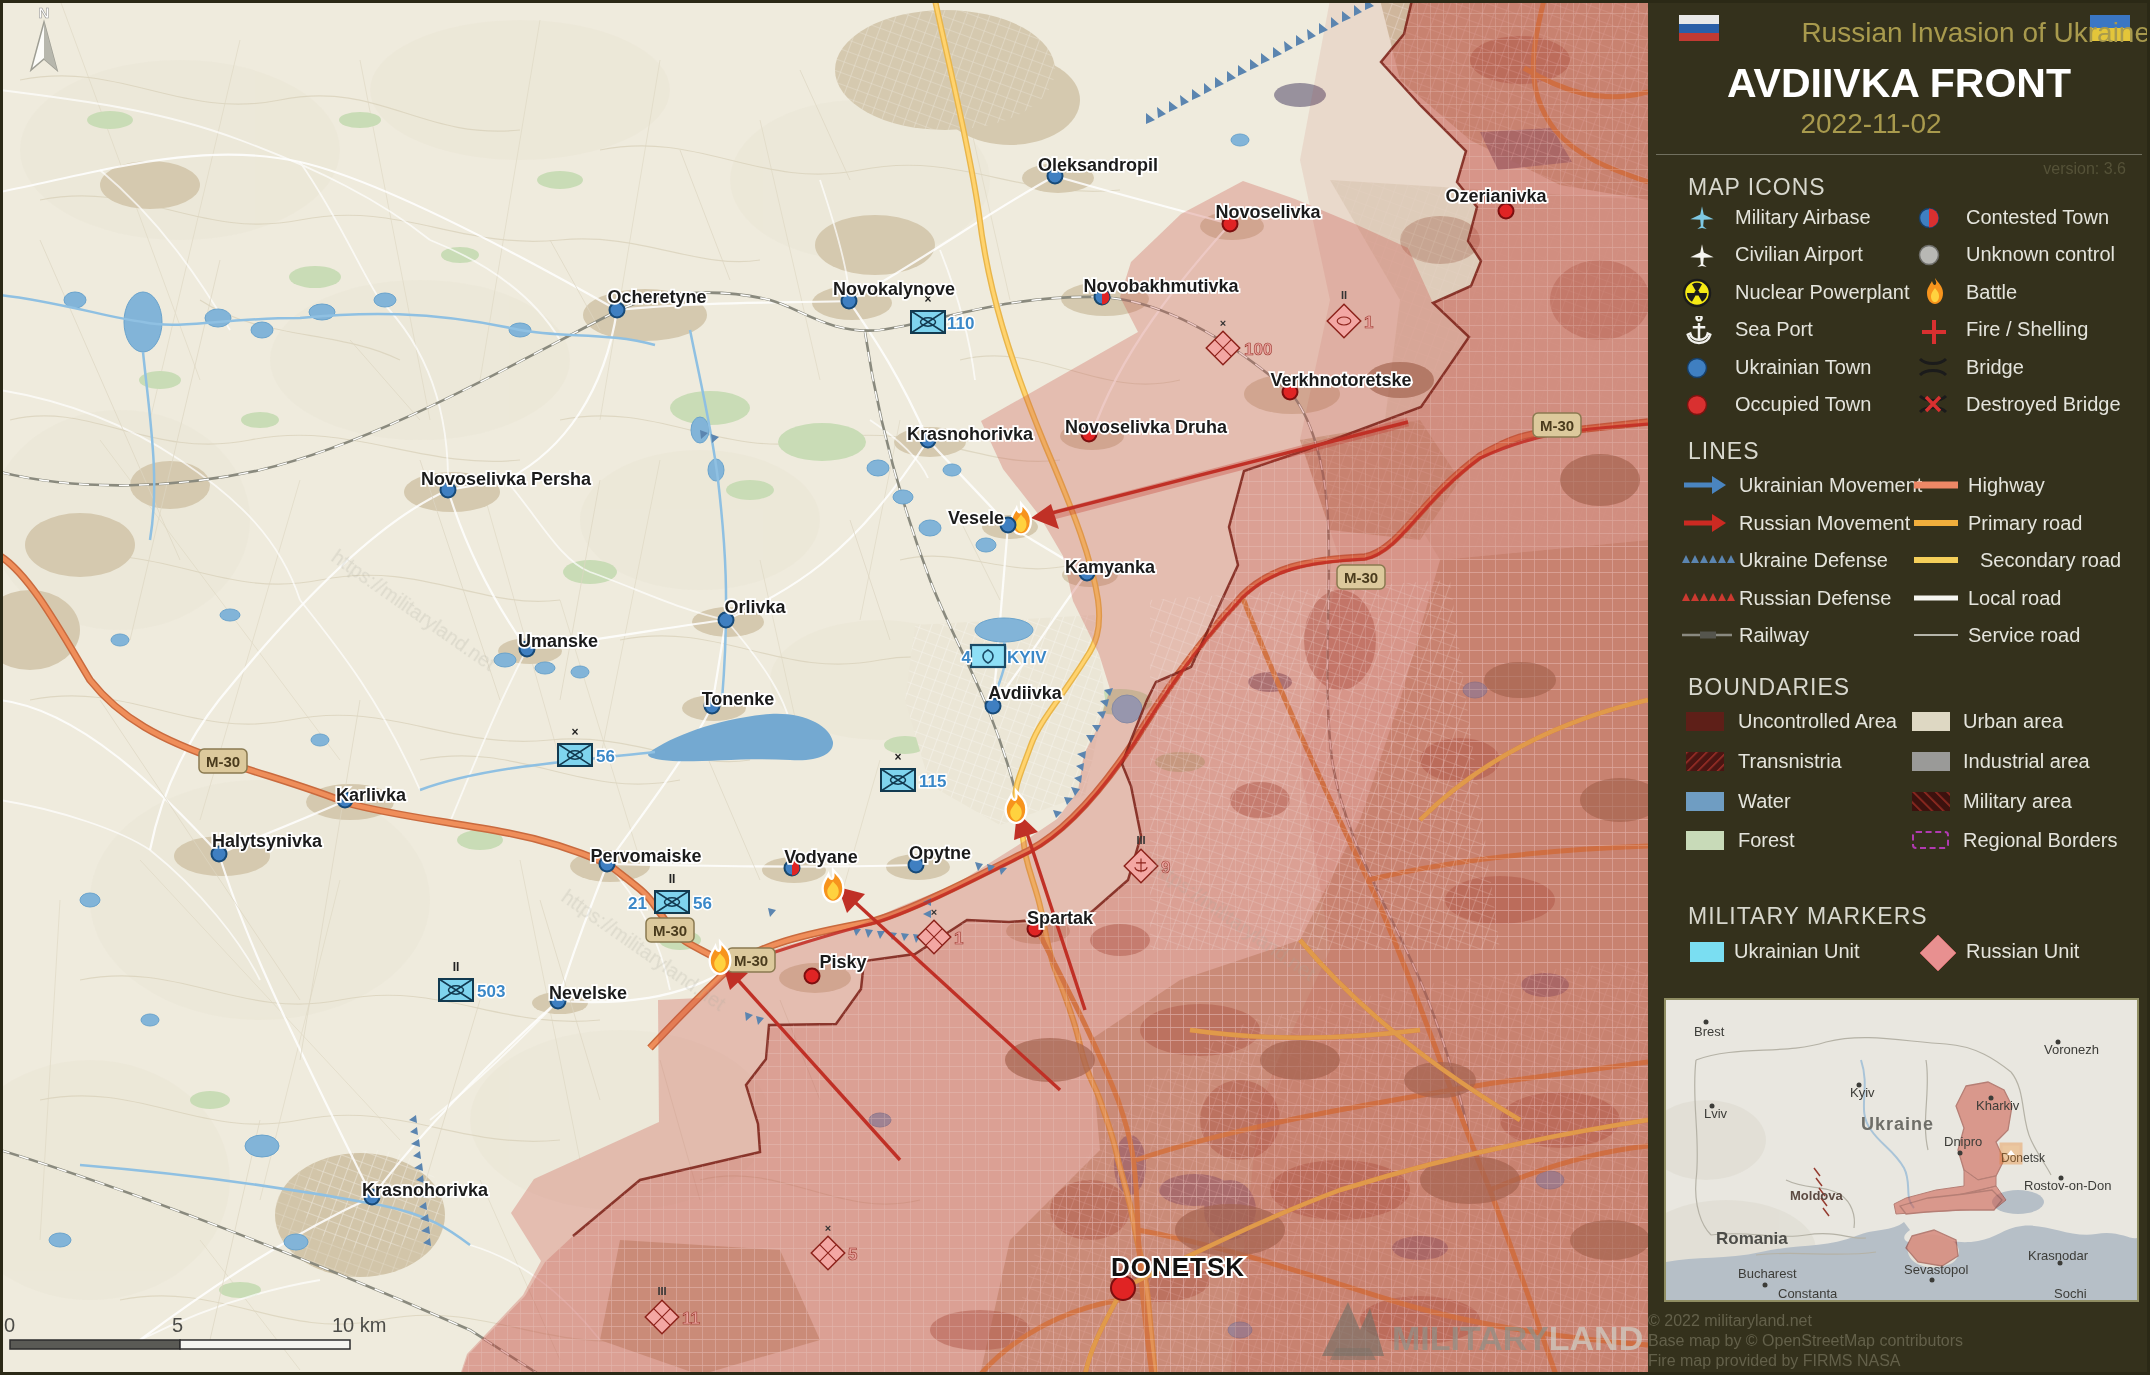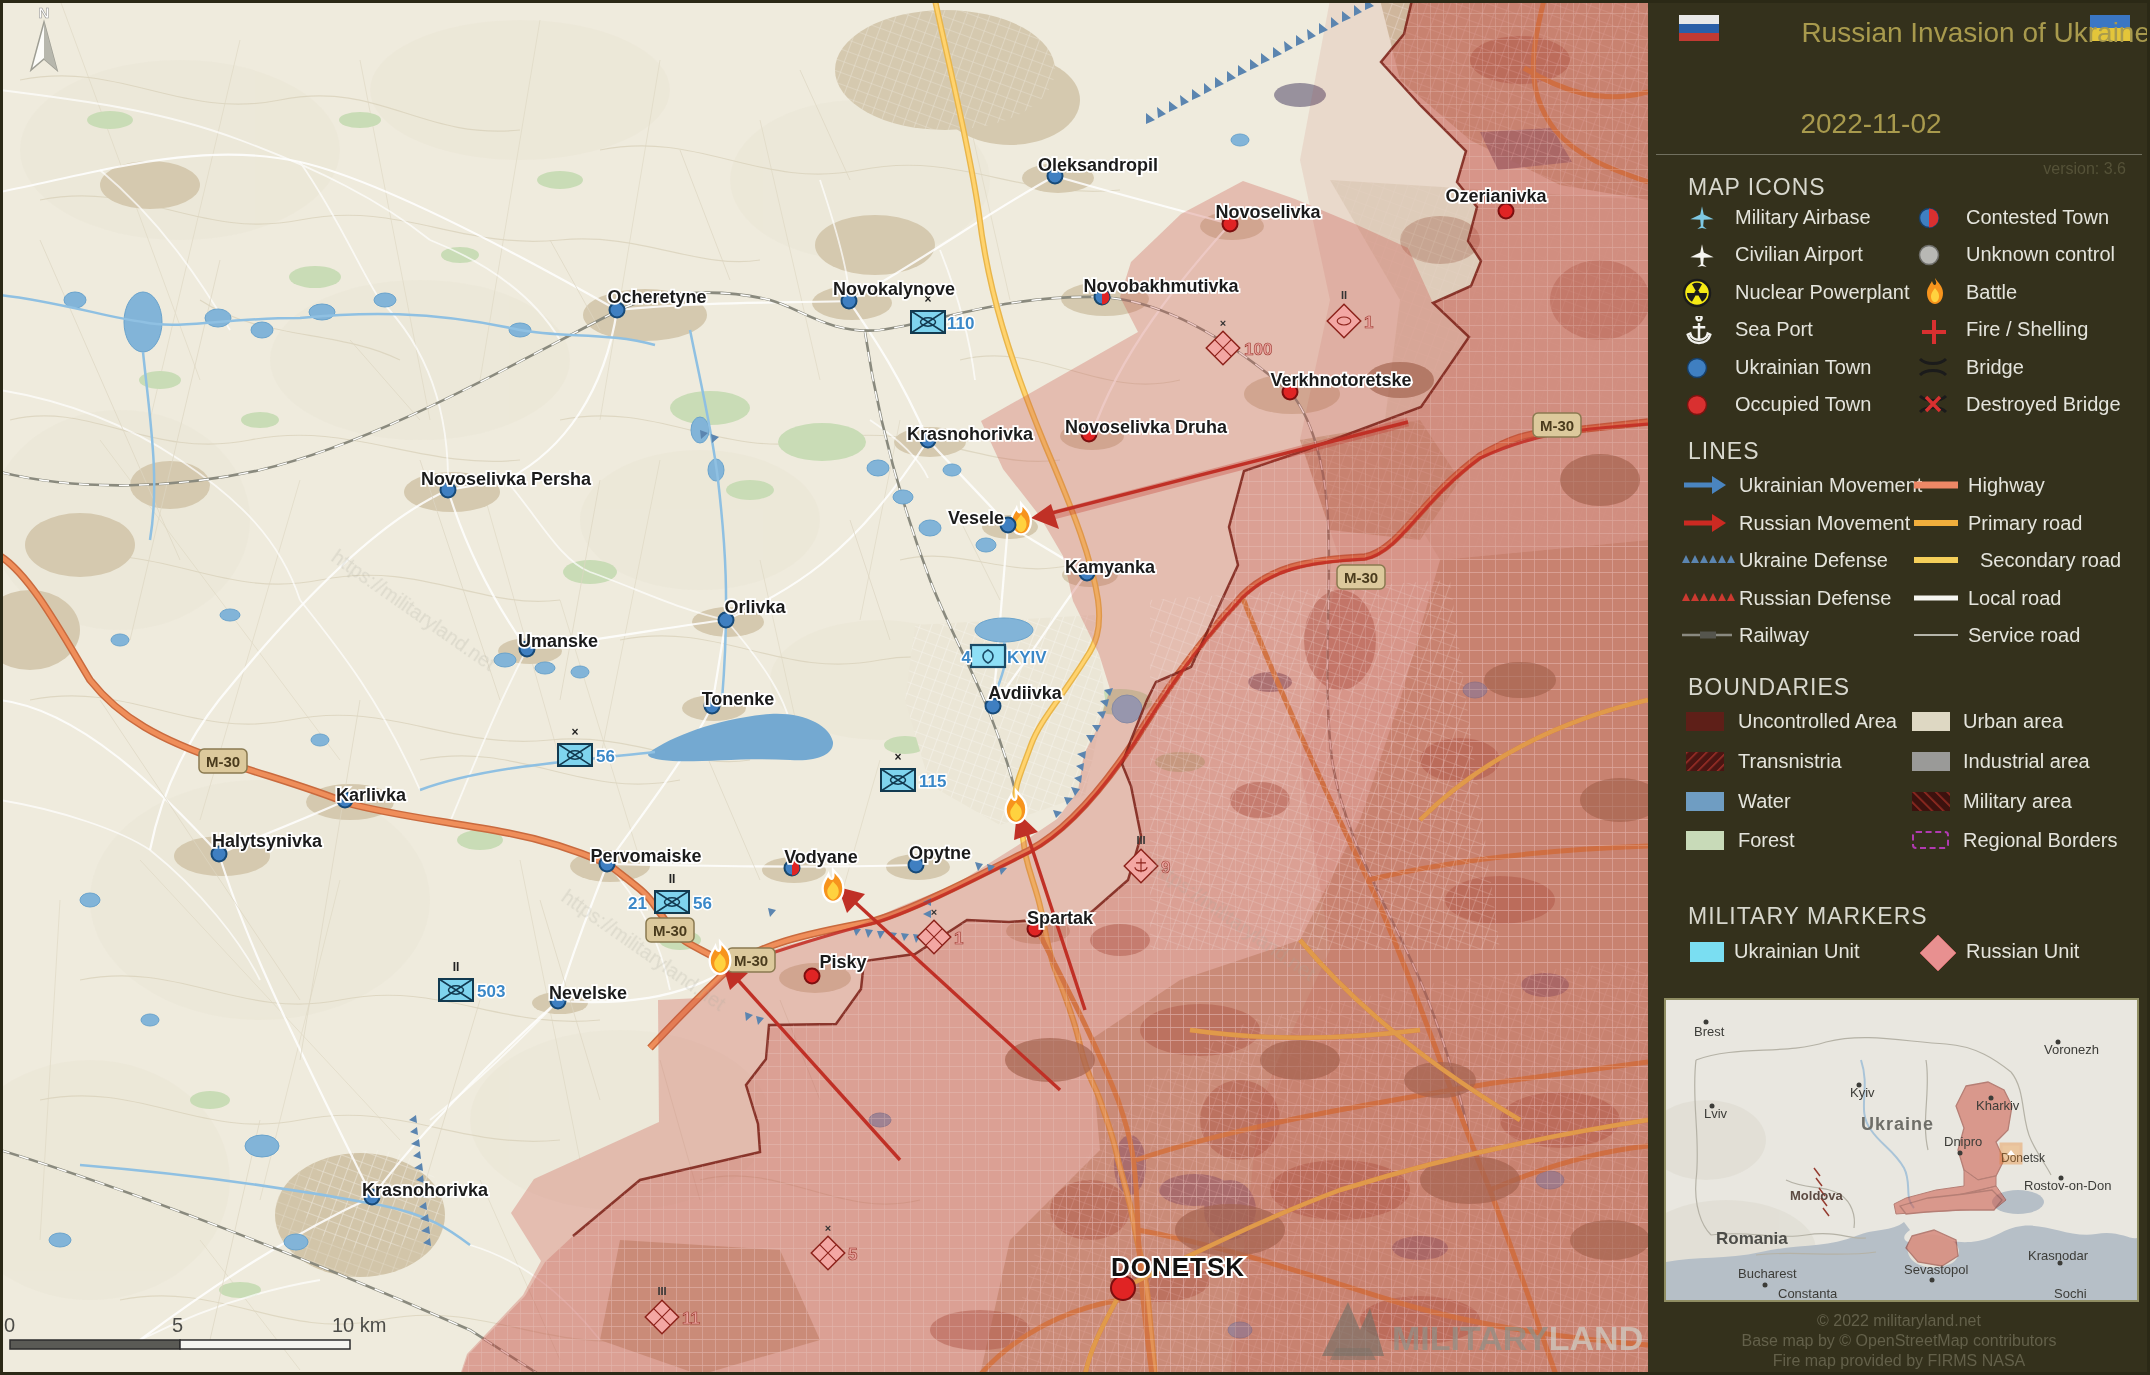--- a/index.html
+++ b/index.html
@@ -2,21 +2,21 @@
 <html><head><meta charset="utf-8">
 <style>
 html,body{margin:0;padding:0;width:2150px;height:1375px;overflow:hidden;background:#2b2916;font-family:"Liberation Sans",sans-serif}
 #wrap{position:absolute;left:0;top:0;width:2150px;height:1375px}
 #map{position:absolute;left:0;top:0}
 #side{position:absolute;left:1648px;top:0;width:502px;height:1375px;background:#34311c}
 .h{position:absolute;color:#d8d8ce;font-size:23px;letter-spacing:1px}
 .lab{position:absolute;color:#e4e4dc;font-size:20px;white-space:nowrap}
 .ic{position:absolute}
 .sw{position:absolute;width:38px;height:19px}
-.ct{position:absolute;color:#63604a;font-size:16px;width:502px;text-align:center}
+.ct{position:absolute;color:#63604a;font-size:16px;width:502px;text-align:left}
 </style></head><body>
 <div id="wrap">
 <svg id="map" width="1648" height="1375" viewBox="0 0 1648 1375">
 <defs>
 <pattern id="grid" width="13" height="13" patternUnits="userSpaceOnUse">
 <path d="M0,0H13M0,0V13" stroke="#ffffff" stroke-width="1.3" opacity="0.5" fill="none"></path>
 </pattern>
 <pattern id="grid2" width="11" height="11" patternUnits="userSpaceOnUse" patternTransform="rotate(20)">
 <path d="M0,0H11M0,0V11" stroke="#ffffff" stroke-width="1.2" opacity="0.55" fill="none"></path>
 </pattern>
@@ -549,20 +549,21 @@
 <svg class="ic" style="left:31px;top:15px" width="40" height="26">
         <rect width="40" height="9" fill="#e8e8e8"></rect>
         <rect y="9" width="40" height="9" fill="#2a5fa8"></rect>
         <rect y="18" width="40" height="8" fill="#c23a32"></rect>
       </svg>
 <svg class="ic" style="left:442px;top:15px" width="40" height="26">
         <rect width="40" height="13" fill="#3a76c4"></rect>
         <rect y="13" width="40" height="13" fill="#e3c53a"></rect>
       </svg>
 <div style="position:absolute;left:0;top:17px;width:502px;text-align:right;font-size:28px;color:#a89a4d">Russian Invasion of Ukraine</div>
+<div style="position:absolute;left:0;top:60px;width:502px;text-align:center;font-size:41px;font-weight:bold;color:#ffffff;letter-spacing:0px">AVDIIVKA FRONT</div>
 <div style="position:absolute;left:0;top:108px;width:446px;text-align:center;font-size:28px;color:#a89a4d">2022-11-02</div>
 <div style="position:absolute;left:8px;top:154px;width:486px;height:1px;background:#71705f"></div>
 <div style="position:absolute;left:0px;top:160px;width:478px;text-align:right;font-size:16px;color:#555238">version: 3.6</div>
 <div class="h" style="left:40px;top:174px">MAP ICONS</div>
 <svg class="ic" style="left:36px;top:204px" width="36" height="28" viewBox="0 0 24 24">
         <path d="M12,2 L13.5,9 L22,13 L13.5,13.5 L13,19 L16,21.5 L12,20.5 L8,21.5 L11,19 L10.5,13.5 L2,13 L10.5,9 Z" fill="#7ec8e3"></path>
       </svg>
 <div class="lab" style="left:87px;top:206px">Military Airbase</div>
 <svg class="ic" style="left:270px;top:207px" width="22" height="22">
         <circle cx="11" cy="11" r="9.5" fill="#3f7fc1" stroke="#17406a" stroke-width="1.5"></circle>

